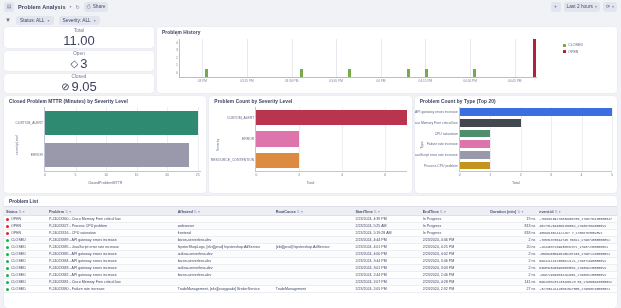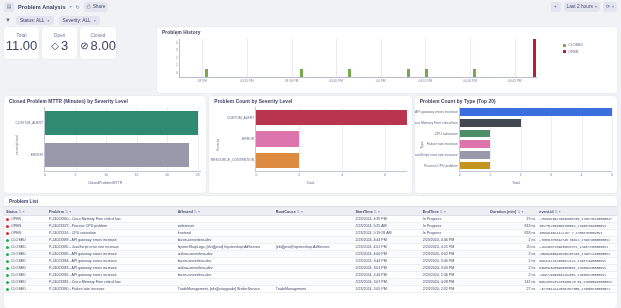--- a/index.html
+++ b/index.html
@@ -43,21 +43,21 @@
   .filter-pill {
     height: 9px; border-radius: 3px; background: #e3e5ee;
     display: flex; align-items: center; gap: 3px; padding: 0 4px;
     font-size: 4.8px; color: #40466a;
   }
 
   
   .row1 { display: flex; gap: 3px; padding: 0 4px; flex: 0 0 auto; height: 66px; }
   .kpi-grid {
     width: 150px; display: grid;
-    grid-template-columns: 1fr 1fr 1fr 1fr; grid-template-rows: 1fr 1fr; gap: 3px;
+    grid-template-columns: 1fr; grid-template-rows: 1fr 1fr; gap: 3px;
   }
   .kpi {
     background: #fff; border-radius: 4px;
     display: flex; flex-direction: column; align-items: center; justify-content: center;
     gap: 1px; box-shadow: 0 0 0 .5px #e7e8ef;
   }
   .kpi-label { font-size: 4.6px; color: #6f7593; letter-spacing: .1px; }
   .kpi-value {
     font-size: 13px; color: #3d4263; font-weight: normal;
     display: flex; align-items: center; gap: 2px; line-height: 1;
@@ -206,21 +206,21 @@
         <div class="kpi-label">Open</div>
         <div class="kpi-value">
           <span class="gl">◇</span>
           <span>3</span>
         </div>
       </div>
       <div class="kpi">
         <div class="kpi-label">Closed</div>
         <div class="kpi-value">
           <span class="gl">⊘</span>
-          <span>8.00</span>
+          <span>9.05</span>
         </div>
       </div>
     </div>
 
     <div class="panel history">
       <div class="panel-title">Problem History</div>
       <div class="hist-body">
         <div class="hist-plot" id="histPlot">
             <div class="ytick" style="bottom: 0%;">0</div>
             <div class="ytick" style="bottom: 20%;">1</div>

